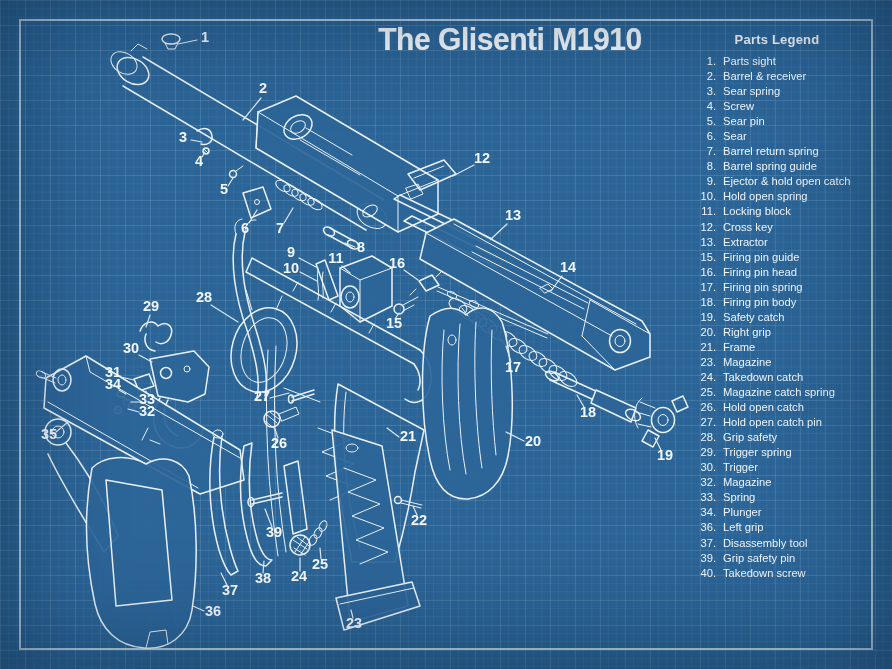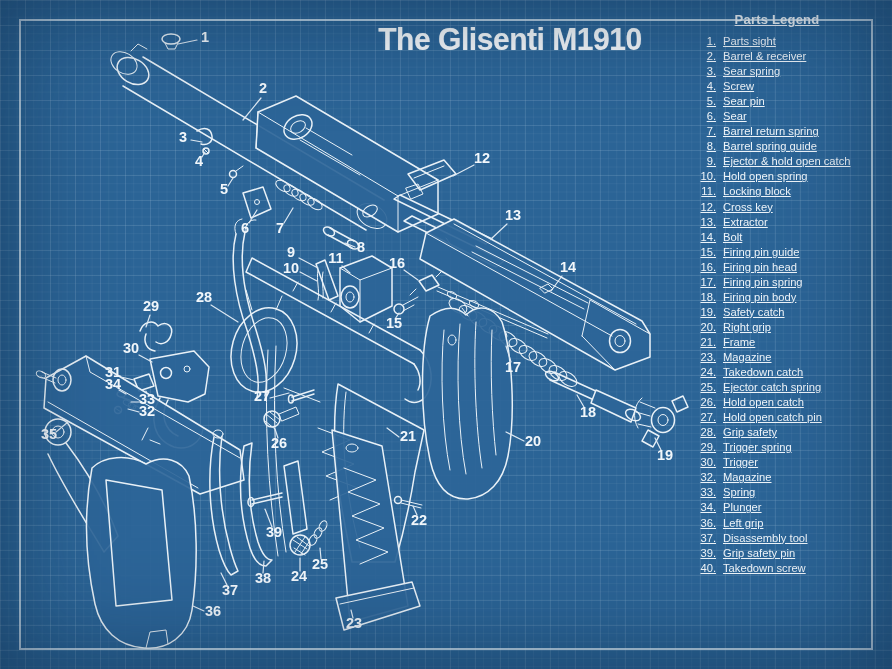--- a/index.html
+++ b/index.html
@@ -21,21 +21,21 @@
   .frame-border{
     position:absolute;left:19px;top:19px;right:19px;bottom:19px;
     border:2px solid rgba(226,239,248,.75);pointer-events:none;
   }
   .title{
     position:absolute;top:22px;left:510px;transform:translateX(-50%) scaleX(.97);
     transform-origin:center;margin:0;
     font-size:31px;font-weight:bold;letter-spacing:-.5px;color:#f4f8fb;
     white-space:nowrap;text-shadow:0 0 1px rgba(255,255,255,.4);
   }
-  .legend{position:absolute;left:696px;top:12px;width:178px;color:#eef4f9;text-decoration:underline;}
+  .legend{position:absolute;left:696px;top:32px;width:178px;color:#eef4f9;}
   .legend-header{
     width:146px;margin-left:8px;text-align:center;
     font-size:13px;font-weight:bold;letter-spacing:.2px;
   }
   .legend-list{
     list-style:none;margin:7px 0 0 0;padding:0;
     font-size:11.2px;line-height:15.05px;
   }
   .legend-list li{display:flex;}
   .legend-list .num{width:20px;text-align:right;margin-right:7px;flex:none;}
@@ -437,24 +437,20 @@
         </li>
         <li>
           <span class="num">12.</span>
           <span class="lab">Cross key</span>
         </li>
         <li>
           <span class="num">13.</span>
           <span class="lab">Extractor</span>
         </li>
         <li>
-          <span class="num">14.</span>
-          <span class="lab">Bolt</span>
-        </li>
-        <li>
           <span class="num">15.</span>
           <span class="lab">Firing pin guide</span>
         </li>
         <li>
           <span class="num">16.</span>
           <span class="lab">Firing pin head</span>
         </li>
         <li>
           <span class="num">17.</span>
           <span class="lab">Firing pin spring</span>
@@ -478,21 +474,21 @@
         <li>
           <span class="num">23.</span>
           <span class="lab">Magazine</span>
         </li>
         <li>
           <span class="num">24.</span>
           <span class="lab">Takedown catch</span>
         </li>
         <li>
           <span class="num">25.</span>
-          <span class="lab">Ejector catch spring</span>
+          <span class="lab">Magazine catch spring</span>
         </li>
         <li>
           <span class="num">26.</span>
           <span class="lab">Hold open catch</span>
         </li>
         <li>
           <span class="num">27.</span>
           <span class="lab">Hold open catch pin</span>
         </li>
         <li>

